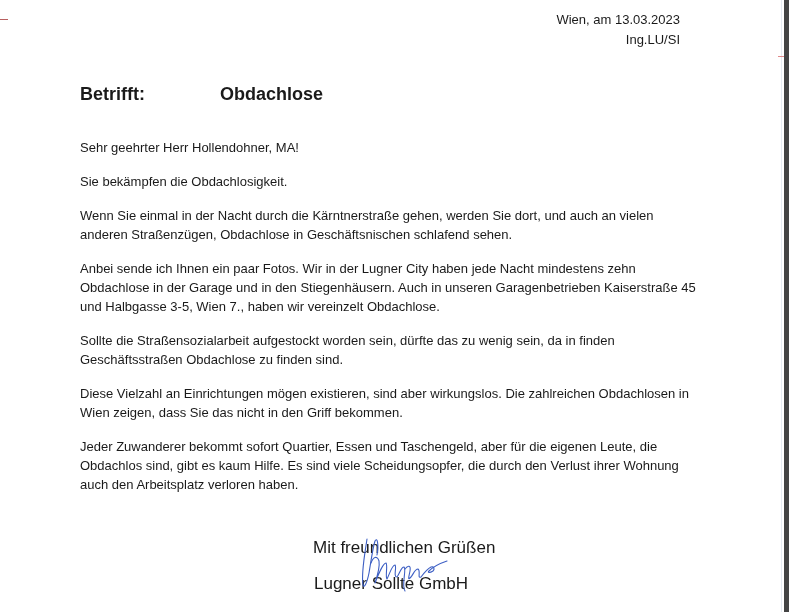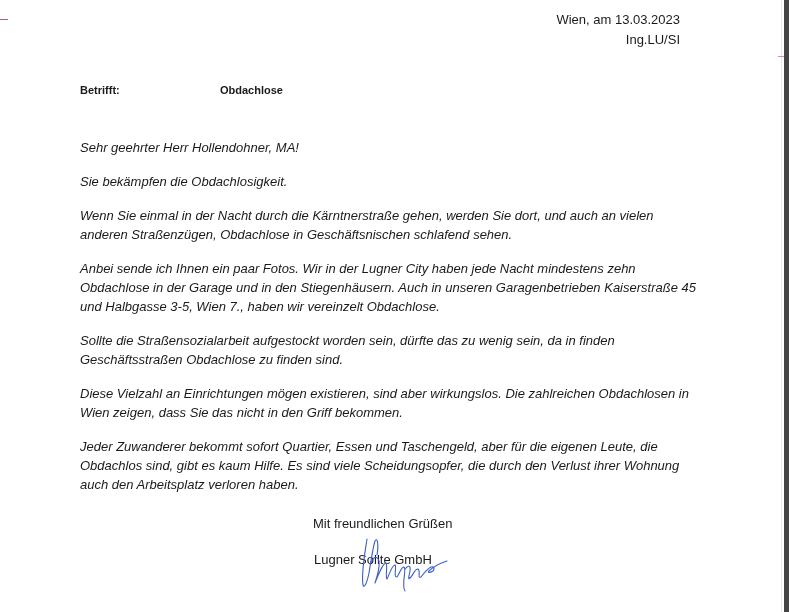--- a/index.html
+++ b/index.html
@@ -60,44 +60,43 @@
       right: 104px;
       top: 10px;
       text-align: right;
       font-size: 13px;
       line-height: 20px;
     }
     .subject {
       position: absolute;
       left: 80px;
       top: 84px;
-      font-size: 11px;
+      font-size: 18px;
       font-weight: bold;
     }
     .subject .label {
       display: inline-block;
       width: 140px;
     }
     .body-text {
       position: absolute;
       left: 80px;
       top: 138px;
       width: 620px;
       font-size: 13px;
       line-height: 19px;
     }
     .body-text p {
       margin: 0 4px 15px 0;
-      font-style: italic;
     }
     .closing {
       position: absolute;
       left: 313px;
-      top: 514px;
-      font-size: 13px;
+      top: 538px;
+      font-size: 17px;
       line-height: 19px;
     }
     .closing .company {
       margin-top: 17px;
       padding-left: 1px;
     }
     .signature {
       position: absolute;
       left: 355px;
       top: 533px;

